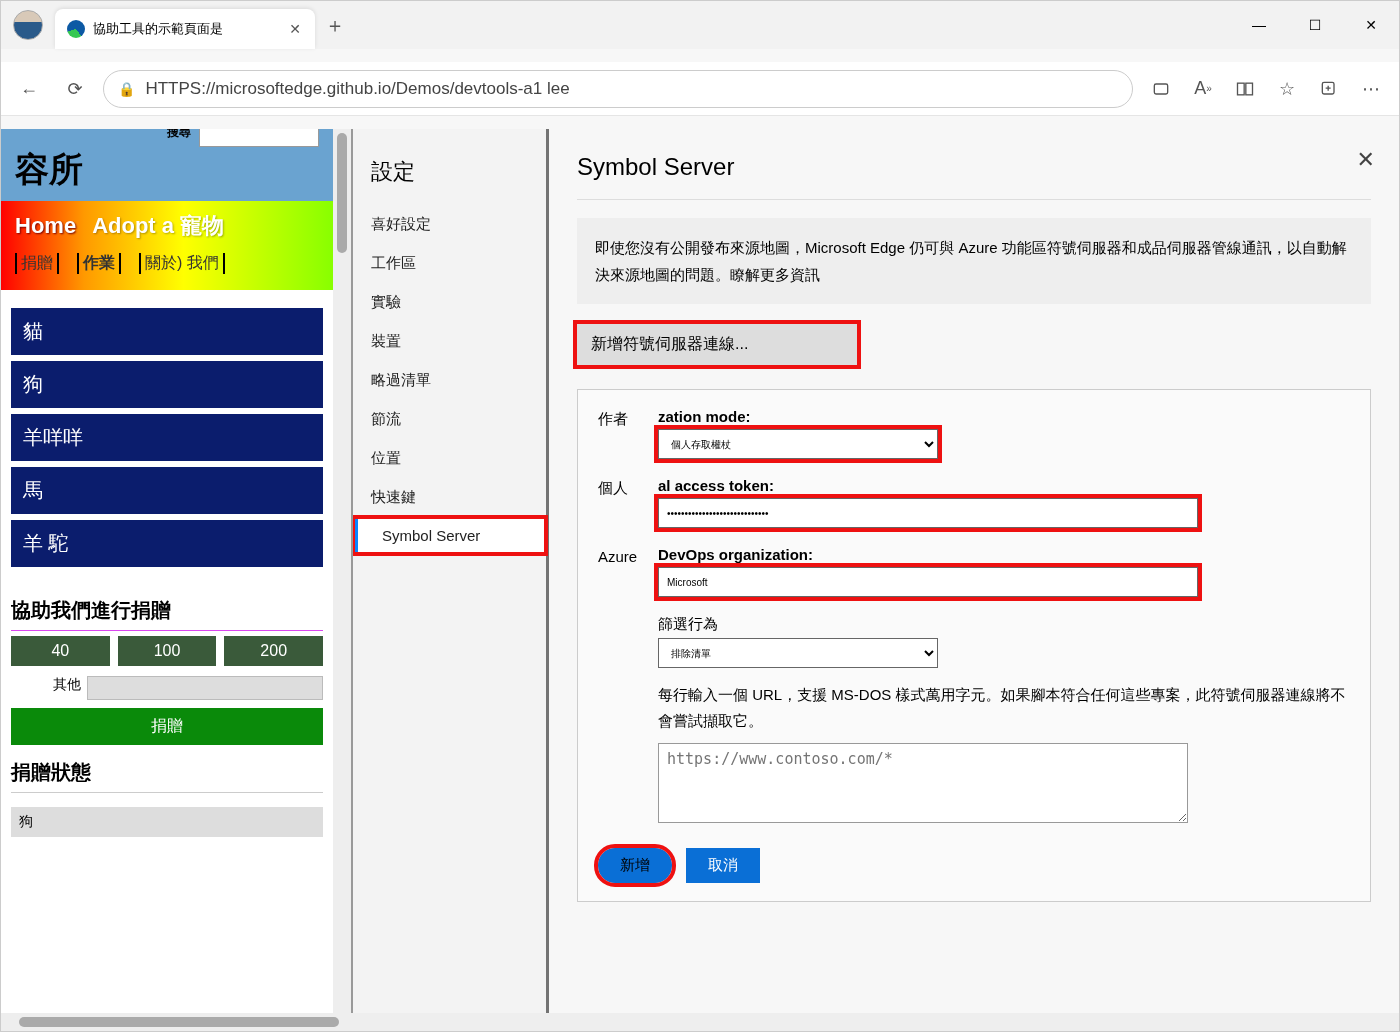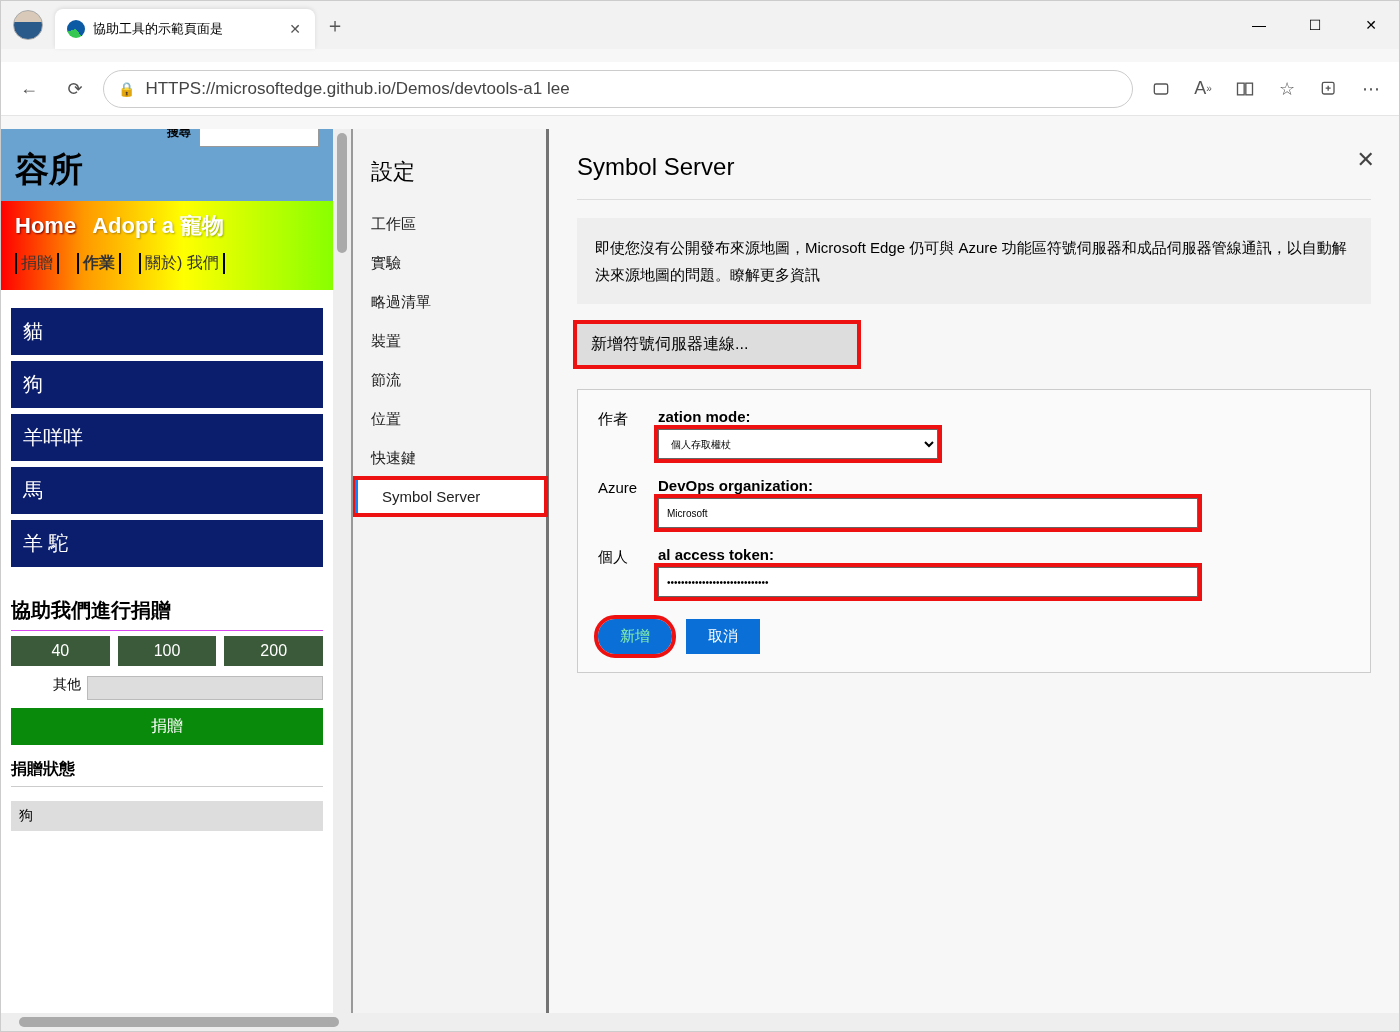--- a/index.html
+++ b/index.html
@@ -46,21 +46,21 @@
 .nav-row2 span { border-left: 2px solid #000; border-right: 2px solid #000; padding: 0 4px; color: #333; }
 .animal-list { padding: 18px 10px 10px; }
 .animal { background: #0b1d6d; color: #fff; font-size: 20px; font-weight: 500; padding: 10px 12px; margin-bottom: 6px; cursor: pointer; }
 .donate-section { padding: 14px 10px; }
 .donate-title { font-size: 20px; font-weight: 600; border-bottom: 1px solid #d946ef; padding-bottom: 6px; margin-bottom: 5px; }
 .amounts { display: flex; gap: 8px; margin-bottom: 10px; }
 .amounts .amt { flex: 1; background: #3a5a3a; color: #fff; text-align: center; padding: 6px 0; font-size: 16px; cursor: pointer; }
 .other-row { display: flex; align-items: flex-start; gap: 6px; margin-bottom: 8px; margin-left: 42px; }
 .other-row input { flex: 1; height: 24px; background: #ddd; border: 1px solid #bbb; }
 .donate-btn { width: 100%; background: #0a8a0a; color: #fff; text-align: center; padding: 8px 0; font-size: 16px; cursor: pointer; }
-.status-title { font-size: 16px; font-weight: 600; border-bottom: 1px solid #ccc; padding: 14px 0 6px; margin-bottom: 14px; }
+.status-title { font-size: 20px; font-weight: 600; border-bottom: 1px solid #ccc; padding: 14px 0 6px; margin-bottom: 14px; }
 .status-val { background: #ddd; padding: 6px 8px; }
 
 
 .settings-nav { width: 196px; background: #f3f3f3; border-right: 3px solid #737373; padding-top: 18px; }
 .settings-title { font-size: 22px; font-weight: 500; padding: 10px 18px 18px; }
 .settings-nav .item { padding: 10px 18px; font-size: 15px; color: #222; cursor: pointer; }
 .settings-nav .item.active { background: #fff; border-left: 5px solid #0a84ff; padding-left: 24px; }
 .settings-nav .item.hl { outline: 4px solid #e11; outline-offset: -2px; }
 
 
@@ -74,21 +74,21 @@
 .form-label-col { width: 60px; font-size: 15px; padding-top: 2px; }
 .form-field-col { flex: 1; }
 .field-sublabel { font-size: 15px; font-weight: 700; margin-bottom: 4px; }
 .sel, .txt { width: 280px; height: 30px; border: 1px solid #666; background: #fff; padding: 0 8px; font-size: 10px; }
 .wide { width: 540px; }
 .hl-field { outline: 4px solid #e11; }
 .filter-desc { font-size: 15px; line-height: 1.7; margin: 14px 0 10px; }
 .filter-area { width: 530px; height: 80px; border: 1px solid #999; padding: 6px 8px; color: #888; font-family: monospace; font-size: 15px; resize: vertical; }
 .btn-row { display: flex; gap: 14px; margin-top: 22px; }
 .btn { padding: 8px 22px; font-size: 15px; cursor: pointer; border: none; }
-.btn.primary { background: #0a6fd6; color: #86efac; outline: 4px solid #e11; border-radius: 17px; }
+.btn.primary { background: #0a6fd6; color: #000000; outline: 4px solid #e11; border-radius: 17px; }
 .btn.secondary { background: #0a6fd6; color: #fff; }
 
 .hscroll { position: absolute; bottom: 0; left: 0; right: 0; height: 18px; background: #eee; }
 .hscroll .thumb { height: 10px; width: 320px; background: #aaa; margin: 4px 0 0 18px; border-radius: 6px; }
 </style>
 </head>
 <body>
 
 <div class="window">
 
@@ -183,24 +183,25 @@
           <div class="status-val">狗</div>
         </div>
       </div>
       <div class="site-scroll">
           <div class="thumb"></div>
         </div>
     </div>
 
     <div class="settings-nav">
       <div class="settings-title">設定</div>
+      <div class="item">喜好設定</div>
       <div class="item">工作區</div>
       <div class="item">實驗</div>
+      <div class="item">裝置</div>
       <div class="item">略過清單</div>
-      <div class="item">裝置</div>
       <div class="item">節流</div>
       <div class="item">位置</div>
       <div class="item">快速鍵</div>
       <div class="item active hl">Symbol Server</div>
     </div>
 
     <div class="content">
       <div class="close-x">✕</div>
       <h1>Symbol Server</h1>
       <hr style="border:none;border-top:1px solid #ddd;margin-bottom:18px">
@@ -213,35 +214,46 @@
           <div class="form-label-col">作者</div>
           <div class="form-field-col">
             <div class="field-sublabel">zation mode:</div>
             <select class="sel hl-field">
               <option>個人存取權杖</option>
             </select>
           </div>
         </div>
 
         <div class="form-row">
+          <div class="form-label-col">個人</div>
+          <div class="form-field-col">
+            <div class="field-sublabel">al access token:</div>
+            <input class="txt wide hl-field" type="password" value="•••••••••••••••••••••••••••••" style="">
+          </div>
+        </div>
+
+        <div class="form-row">
           <div class="form-label-col">Azure</div>
           <div class="form-field-col">
             <div class="field-sublabel">DevOps organization:</div>
             <input class="txt wide hl-field" value="Microsoft" style="">
           </div>
         </div>
 
         <div class="form-row">
-          <div class="form-label-col">個人</div>
-          <div class="form-field-col">
-            <div class="field-sublabel">al access token:</div>
-            <input class="txt wide hl-field" type="password" value="•••••••••••••••••••••••••••••" style="">
-          </div>
-        </div>
-
+          <div class="form-label-col"></div>
+          <div class="form-field-col">
+            <div style="font-size:15px;margin-bottom:4px">篩選行為</div>
+            <select class="sel">
+              <option>排除清單</option>
+            </select>
+            <div class="filter-desc">每行輸入一個 URL，支援 MS-DOS 樣式萬用字元。如果腳本符合任何這些專案，此符號伺服器連線將不會嘗試擷取它。</div>
+            <textarea class="filter-area" placeholder="https://www.contoso.com/*" style=""></textarea>
+          </div>
+        </div>
 
         <div class="btn-row">
           <button class="btn primary">新增</button>
           <button class="btn secondary">取消</button>
         </div>
 
       </div>
     </div>
 
     <div class="hscroll">

